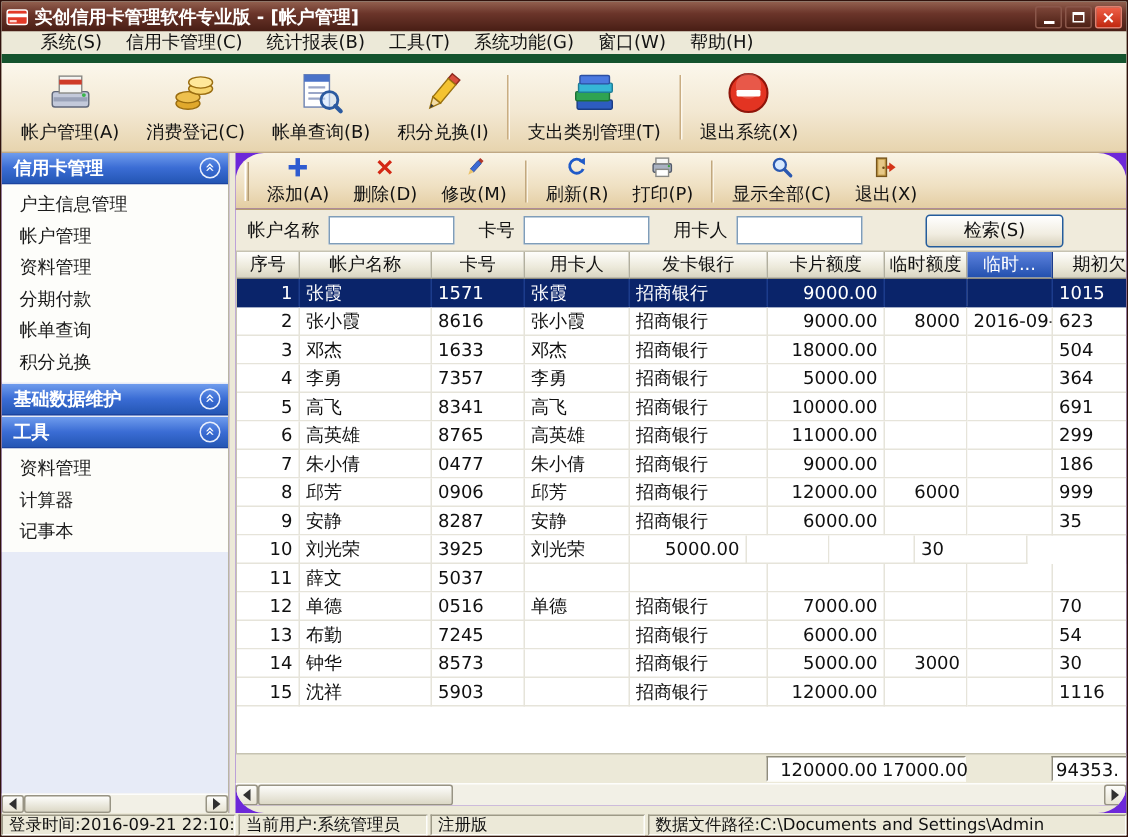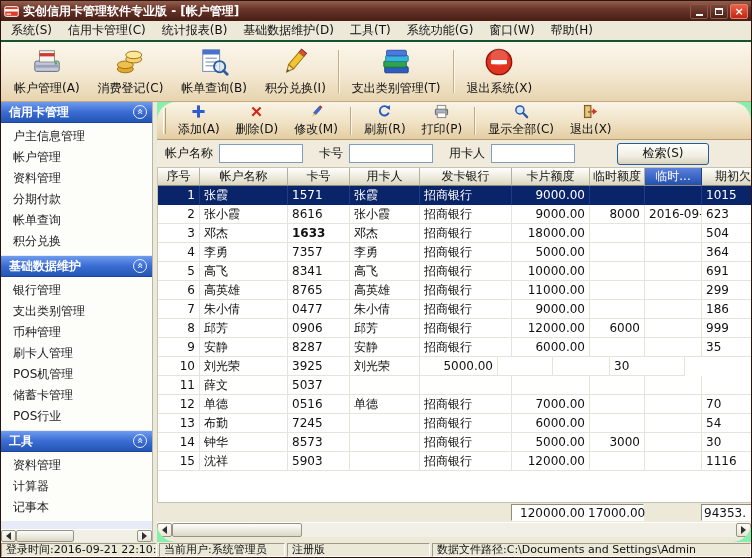--- a/index.html
+++ b/index.html
@@ -10,30 +10,30 @@
   .titlebar{height:20px;flex:none;display:flex;align-items:center;gap:4px;padding:0 3px;background:linear-gradient(180deg,#92604f 0%,#6b352a 40%,#471d14 100%);}
   .app-icon{width:15px;height:15px;display:flex;flex:none;}
   .title-text{color:#fff;font-size:12px;font-weight:bold;flex:1;white-space:nowrap;overflow:hidden;}
   .win-buttons{display:flex;gap:2px;flex:none;}
   .win-btn{width:18px;height:15px;border:1px solid #8a574a;border-radius:2px;background:linear-gradient(#7c4538,#4c2015);display:flex;align-items:center;justify-content:center;}
   .win-btn.close{background:linear-gradient(#f06048,#c02810);border-color:#e08070;}
   .glyph-min{width:7px;height:2px;background:#fff;margin-top:7px;}
   .glyph-max{width:8px;height:7px;border:1px solid #fff;border-top-width:2px;}
   .glyph-x{color:#fff;font-size:11px;font-weight:bold;line-height:1;}
   
-  .menubar{height:21px;flex:none;display:flex;align-items:center;background:#ece9d8;border-bottom:2px solid #14532d;padding-left:2px;font-size:12px;}
+  .menubar{height:21px;flex:none;display:flex;align-items:center;background:#ece9d8;border-bottom:6px solid #14532d;padding-left:18px;font-size:12px;}
   .menu-item{padding:3px 8px;color:#111;white-space:nowrap;}
   
   .toolbar{height:60px;flex:none;display:flex;align-items:stretch;background:linear-gradient(180deg,#fbf7ec,#f3e8d2 55%,#e7d4ae);border-bottom:1px solid #c0a884;padding:2px 2px 2px 4px;}
   .tb-btn{display:flex;flex-direction:column;align-items:center;justify-content:center;gap:2px;padding:2px 9px;}
   .tb-icon{height:32px;display:flex;align-items:center;}
   .tb-label{font-size:12px;color:#111;white-space:nowrap;}
   .tb-sep{width:0;border-left:1px solid #c9ad82;border-right:1px solid #fdf8ee;margin:6px 3px;}
   
-  .content{flex:1;display:flex;overflow:hidden;background:#86efac;}
+  .content{flex:1;display:flex;overflow:hidden;background:#6d28d9;}
   .sidebar{width:152px;flex:none;display:flex;flex-direction:column;background:#e7ebf7;border-right:1px solid #b9b4a4;}
   .sb-groups{flex:1;overflow:hidden;}
   .sb-group{margin-bottom:1px;}
   .sb-header{height:21px;display:flex;align-items:center;justify-content:space-between;padding:0 5px 0 8px;background:linear-gradient(180deg,#6f9ced 0%,#3a6cd4 50%,#2456b4 100%);border-bottom:1px solid #1c44a0;}
   .sb-title{color:#fff;font-size:12px;font-weight:bold;white-space:nowrap;}
   .sb-chev{width:14px;height:14px;border:1px solid #e8eefc;border-radius:50%;color:#fff;display:flex;align-items:center;justify-content:center;flex:none;}
   .sb-chev i{font-style:normal;font-size:11px;line-height:1;transform:rotate(90deg);display:block;margin-top:-1px;}
   .sb-list{background:#fdfdfa;padding:3px 0;}
   .sb-item{height:21px;line-height:21px;padding-left:12px;font-size:12px;color:#1a1a1a;white-space:nowrap;}
   .splitter{width:4px;flex:none;background:#ece9d8;}
@@ -107,21 +107,20 @@
       <span class="win-btn close">
           <span class="glyph-x">×</span>
         </span>
     </div>
   </div>
 
   <div class="menubar">
       <span class="menu-item">系统(S)</span>
       <span class="menu-item">信用卡管理(C)</span>
       <span class="menu-item">统计报表(B)</span>
-      <span class="menu-item">基础数据维护(D)</span>
       <span class="menu-item">工具(T)</span>
       <span class="menu-item">系统功能(G)</span>
       <span class="menu-item">窗口(W)</span>
       <span class="menu-item">帮助(H)</span>
     </div>
 
   <div class="toolbar">
       <div class="tb-btn">
         <span class="tb-icon">
           <svg width="30" height="30" viewBox="0 0 32 32">
@@ -217,29 +216,20 @@
               <div class="sb-item">积分兑换</div>
             </div>
           </div>
           <div class="sb-group">
             <div class="sb-header">
               <span class="sb-title">基础数据维护</span>
               <span class="sb-chev">
                 <i>«</i>
               </span>
             </div>
-            <div class="sb-list">
-              <div class="sb-item">银行管理</div>
-              <div class="sb-item">支出类别管理</div>
-              <div class="sb-item">币种管理</div>
-              <div class="sb-item">刷卡人管理</div>
-              <div class="sb-item">POS机管理</div>
-              <div class="sb-item">储蓄卡管理</div>
-              <div class="sb-item">POS行业</div>
-            </div>
           </div>
           <div class="sb-group">
             <div class="sb-header">
               <span class="sb-title">工具</span>
               <span class="sb-chev">
                 <i>«</i>
               </span>
             </div>
             <div class="sb-list">
               <div class="sb-item">资料管理</div>
@@ -380,21 +370,21 @@
               <div class="td l" style="width: 70px;">张小霞</div>
               <div class="td l" style="width: 92px;">招商银行</div>
               <div class="td r" style="width: 78px;">9000.00</div>
               <div class="td r" style="width: 55px;">8000</div>
               <div class="td l" style="width: 57px;">2016-09-2</div>
               <div class="td l" style="width: 75px;">623</div>
             </div>
             <div class="trow">
               <div class="td r" style="width: 42px;">3</div>
               <div class="td l" style="width: 88px;">邓杰</div>
-              <div class="td l" style="width: 62px; font-weight: bold;">1633</div>
+              <div class="td l" style="width: 62px;">1633</div>
               <div class="td l" style="width: 70px;">邓杰</div>
               <div class="td l" style="width: 92px;">招商银行</div>
               <div class="td r" style="width: 78px;">18000.00</div>
               <div class="td r" style="width: 55px;"></div>
               <div class="td l" style="width: 57px;"></div>
               <div class="td l" style="width: 75px;">504</div>
             </div>
             <div class="trow">
               <div class="td r" style="width: 42px;">4</div>
               <div class="td l" style="width: 88px;">李勇</div>

